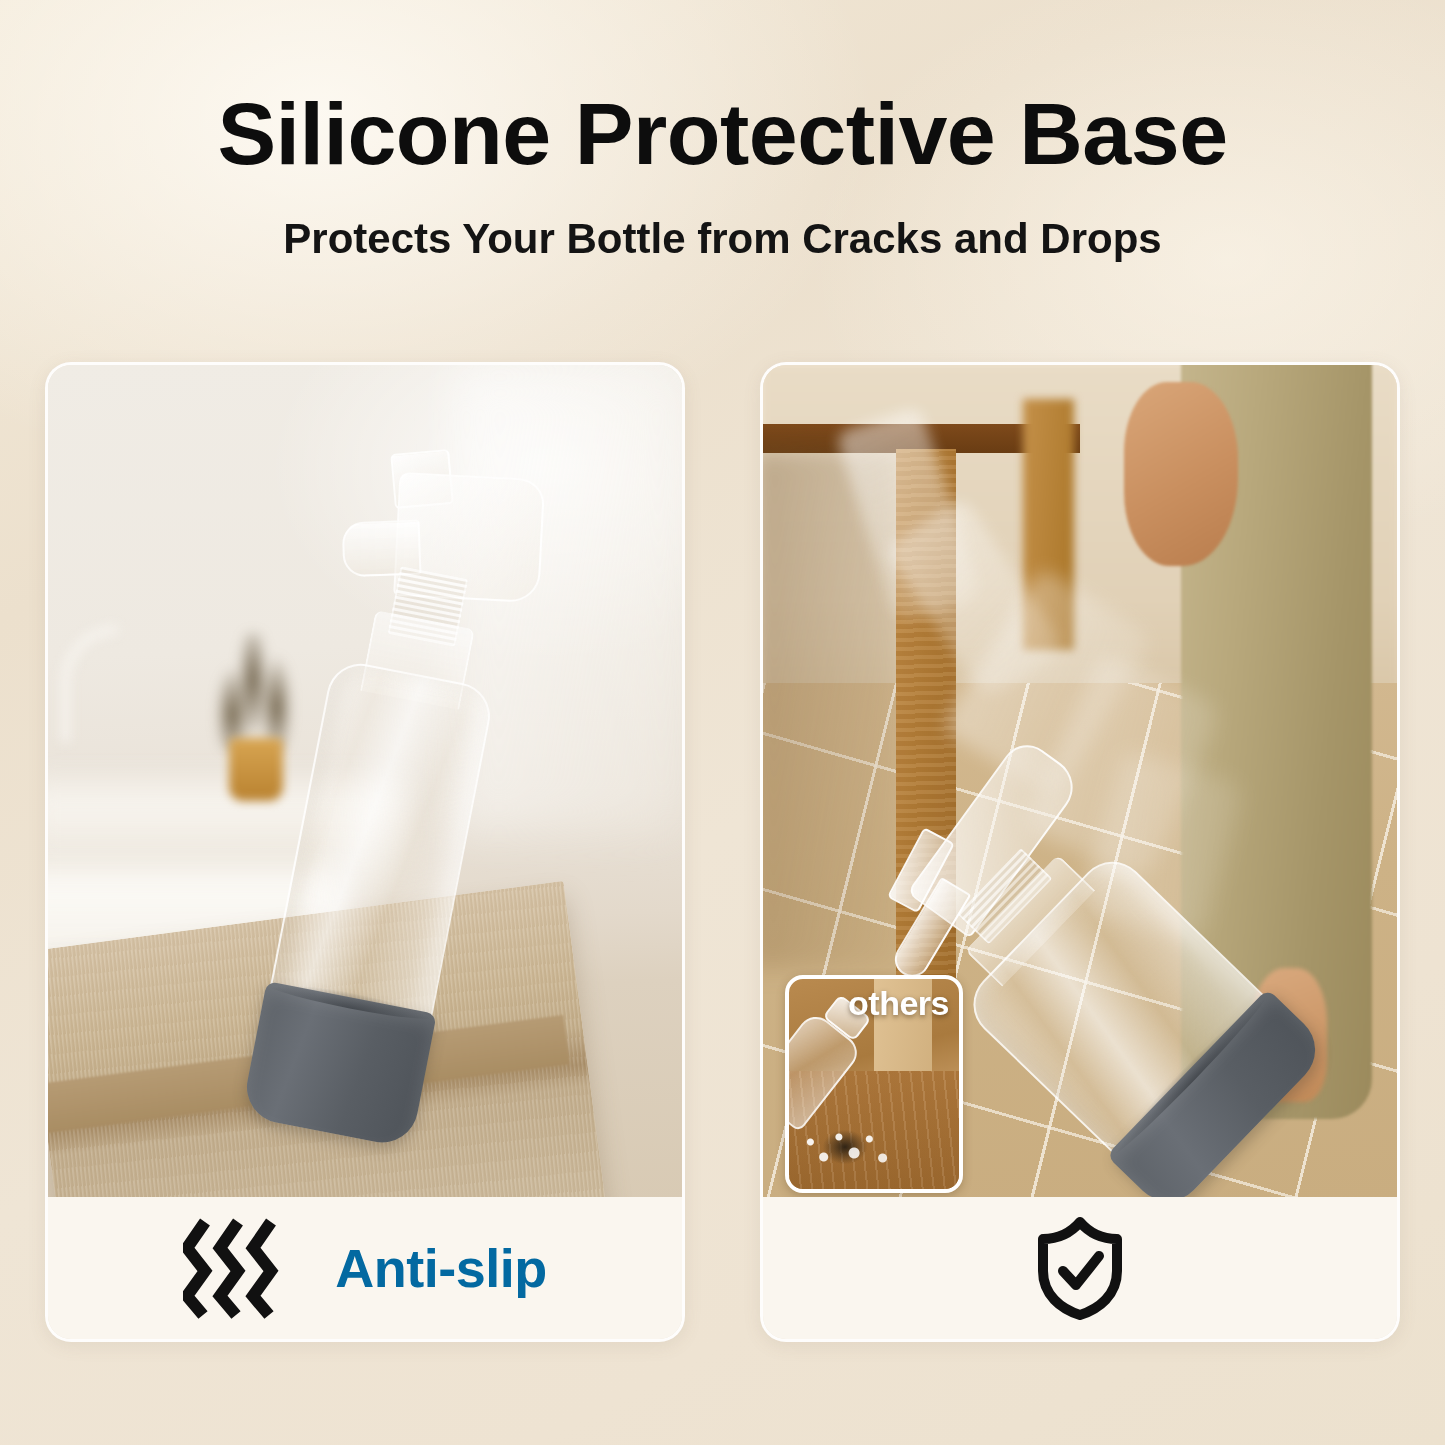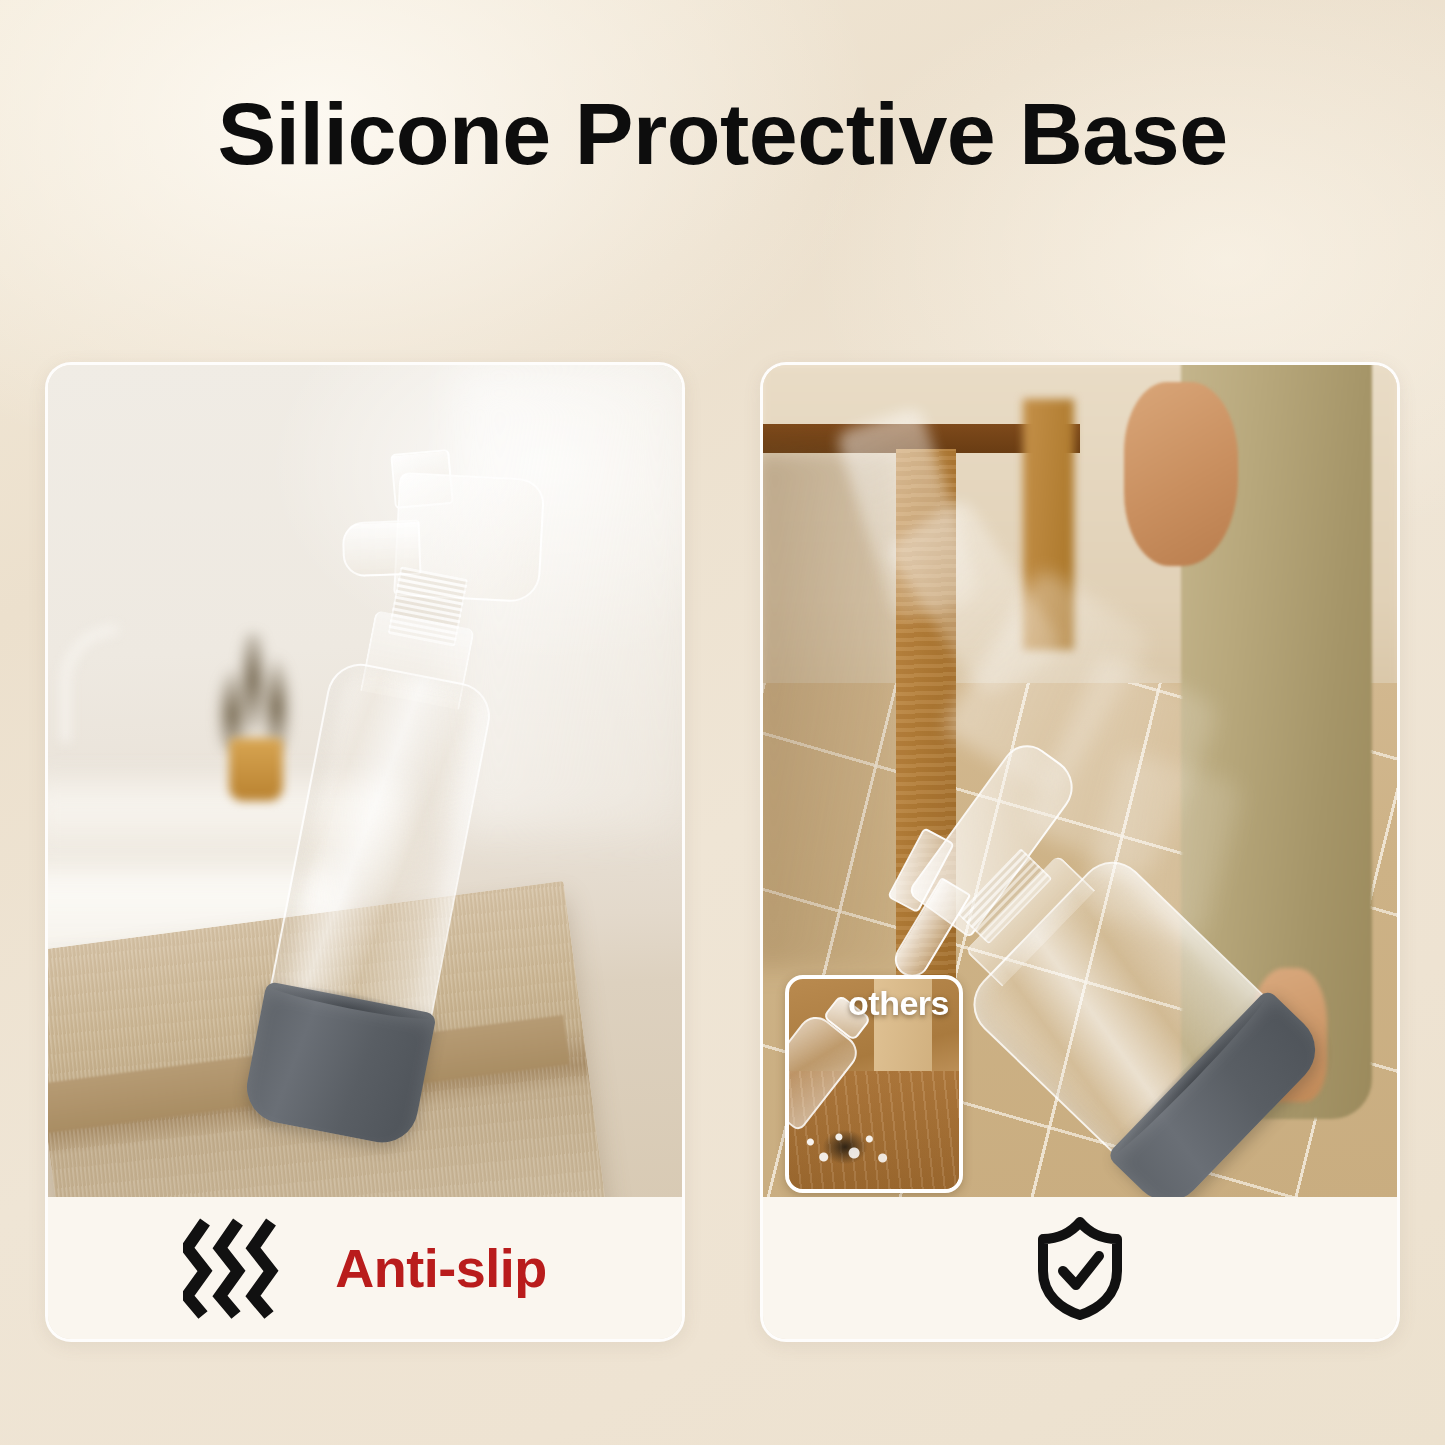--- a/index.html
+++ b/index.html
@@ -82,21 +82,21 @@
     height: 142px;
     background: #faf6ef;
     display: flex;
     align-items: center;
     justify-content: center;
     gap: 56px;
   }
   .label-text {
     font-size: 54px;
     font-weight: 700;
-    color: #b91c1c;
+    color: #0369a1;
     letter-spacing: -0.5px;
     line-height: 1;
     white-space: nowrap;
   }
   .label-icon { flex: 0 0 auto; line-height: 0; }
 
   
   #photo-left {
     background:
       radial-gradient(ellipse 420px 300px at 78% 12%, rgba(255,255,255,0.75) 0%, rgba(255,255,255,0) 65%),
@@ -376,20 +376,21 @@
     line-height: 1.1;
   }
 </style>
 </head>
 <body>
 
 <div id="page">
 
   <div id="header">
     <div id="title">Silicone Protective Base</div>
+    <div id="subtitle">Protects Your Bottle from Cracks and Drops</div>
   </div>
 
   <div class="card" id="card-left">
 
     <div class="photo" id="photo-left">
       <div id="bl-wall-right"></div>
       <div id="bl-counter"></div>
       <div id="bl-cabinet"></div>
       <div id="bl-cabinet-handle"></div>
       <div id="bl-faucet"></div>

